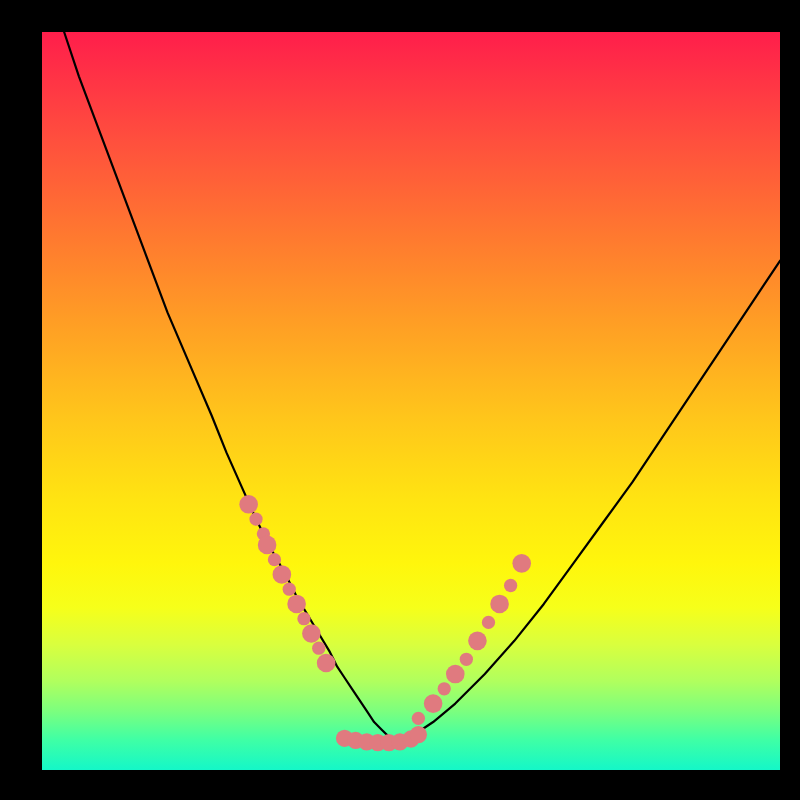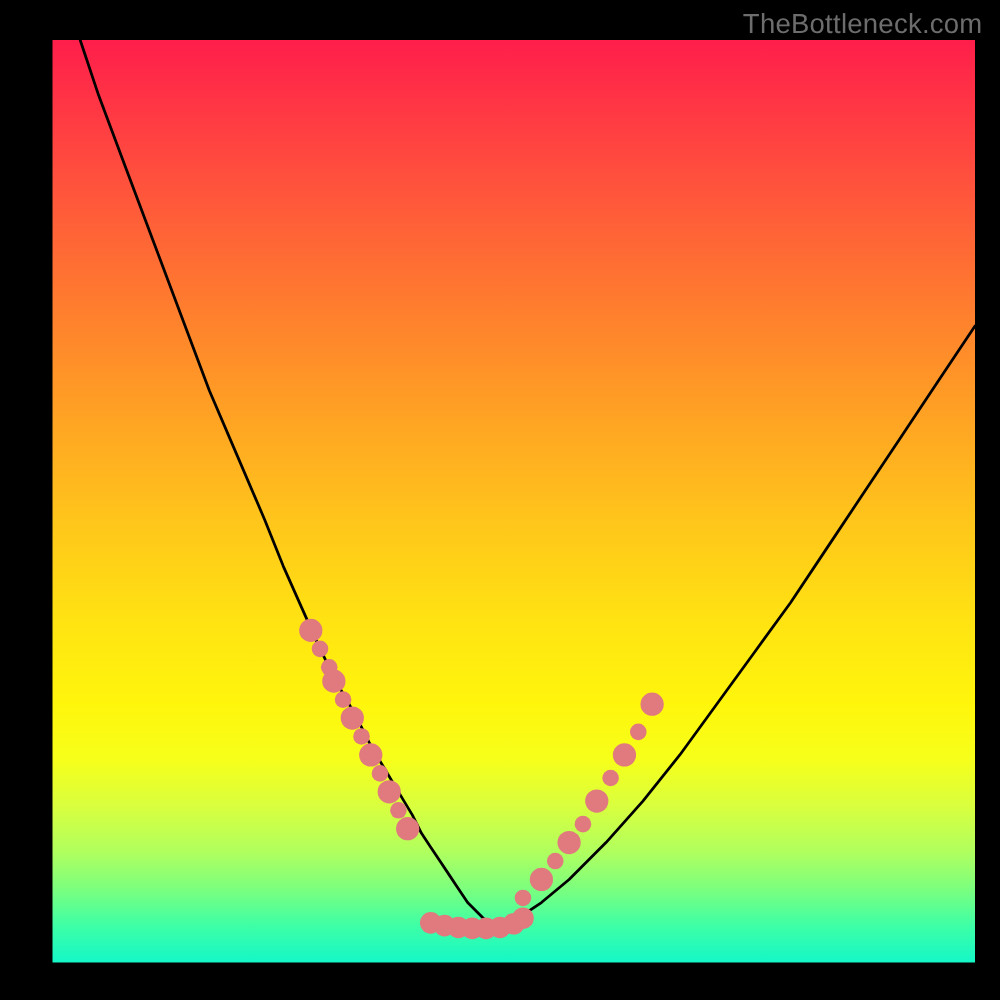--- a/index.html
+++ b/index.html
@@ -56,21 +56,20 @@
     top: 0;
     width: 738px;
     height: 738px;
     overflow: visible;
   }
 </style>
 </head>
 <body>
 
 <div class="frame">
-  <div class="watermark">TheBottleneck.com</div>
   <div class="plot-area">
     <svg class="overlay" viewBox="0 0 738 738" preserveAspectRatio="none">
       <path id="curve-path" fill="none" stroke-width="2.2" stroke-linecap="round" stroke-linejoin="round" d="M22.14 0.00 L36.90 44.28 L59.04 103.32 L81.18 162.36 L103.32 221.40 L125.46 280.44 L147.60 332.10 L169.74 383.76 L184.50 420.66 L199.26 453.87 L214.02 487.08 L228.78 516.60 L243.54 542.43 L254.61 564.57 L265.68 583.02 L276.75 601.47 L287.82 619.92 L295.20 634.68 L302.58 645.75 L309.96 656.82 L317.34 667.89 L324.72 678.96 L332.10 690.03 L339.48 697.41 L346.86 704.79 L354.24 708.48 L369.00 704.79 L391.14 690.03 L413.28 671.58 L442.80 642.06 L472.32 608.85 L501.84 571.95 L531.36 531.36 L560.88 490.77 L590.40 450.18 L619.92 405.90 L649.44 361.62 L678.96 317.34 L708.48 273.06 L738.00 228.78" stroke="#000000"></path>
       <g id="markers-group">
           <circle cx="206.64" cy="472.32" r="9.30" fill="#e07a7f"></circle>
           <circle cx="214.02" cy="487.08" r="6.64" fill="#e07a7f"></circle>
           <circle cx="221.40" cy="501.84" r="6.64" fill="#e07a7f"></circle>
           <circle cx="225.09" cy="512.91" r="9.30" fill="#e07a7f"></circle>
           <circle cx="232.47" cy="527.67" r="6.64" fill="#e07a7f"></circle>
           <circle cx="239.85" cy="542.43" r="9.30" fill="#e07a7f"></circle>

